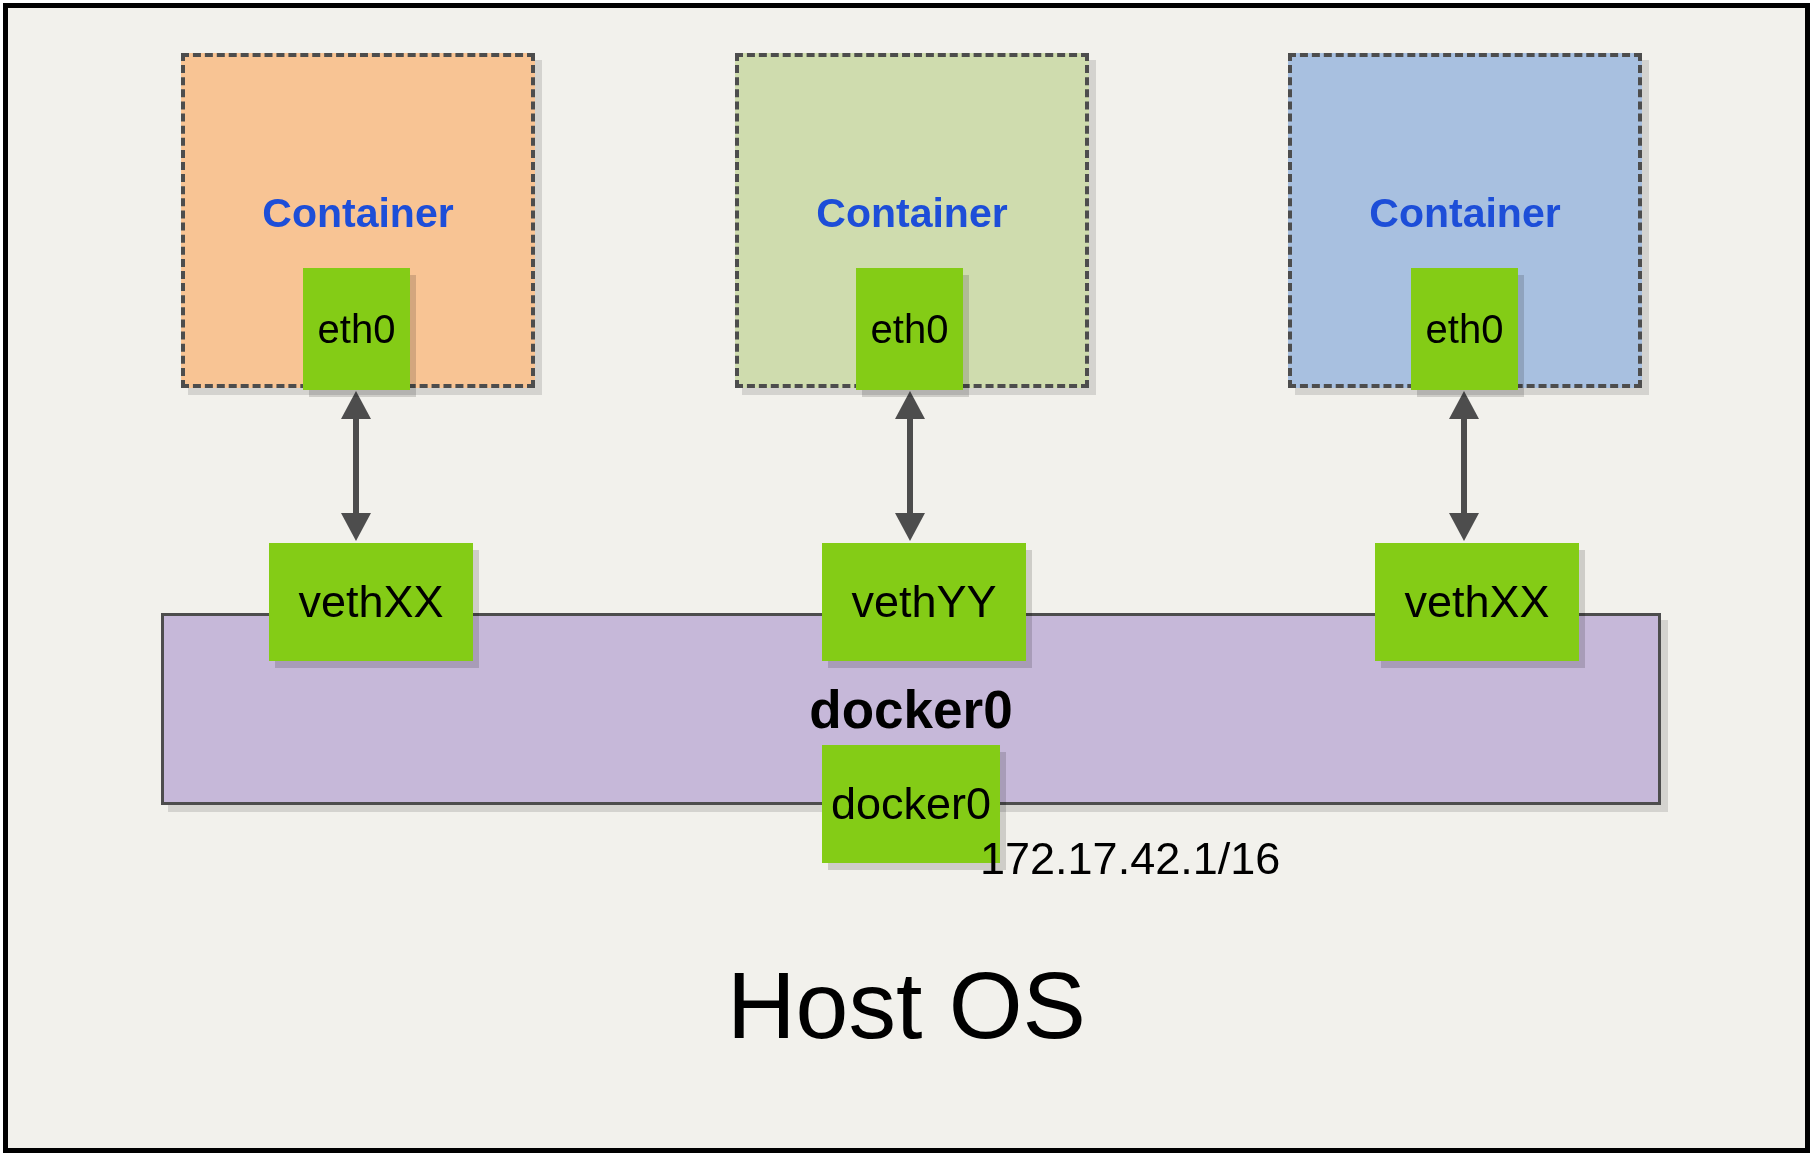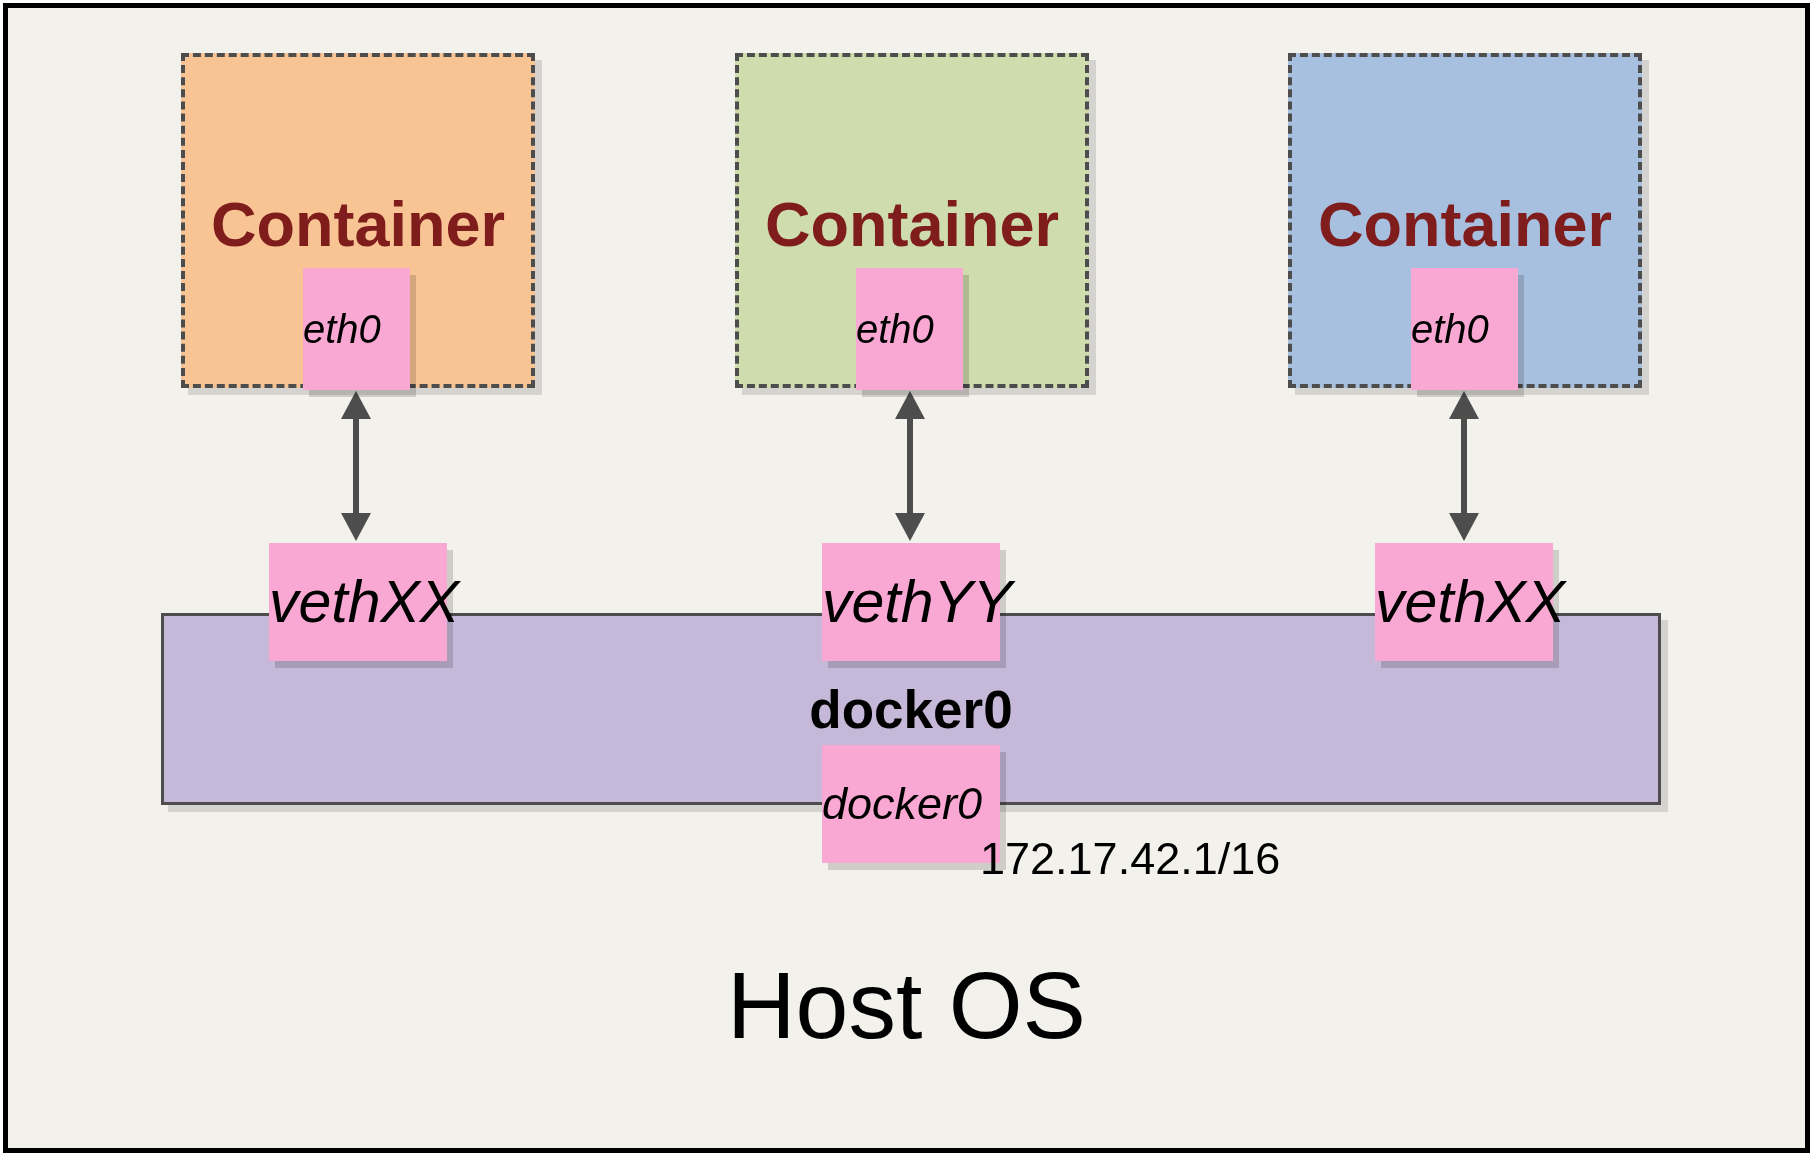--- a/index.html
+++ b/index.html
@@ -21,42 +21,41 @@
     position:absolute;
     top:53px;width:354px;height:335px;
     border:4px dashed #4d4d4d;
     box-sizing:border-box;
     box-shadow:7px 7px 0 rgba(0,0,0,0.12);
   }
   .cbox .clabel{
     position:absolute;
     left:0;top:136px;width:100%;
     text-align:center;
-    font-size:63px;font-weight:bold;color:#7f1d1d;
+    font-size:41px;font-weight:bold;color:#1d4ed8;
     line-height:1;
     letter-spacing:0px;
   }
   
   .ybox{
     position:absolute;
-    background:#f9a8d4;
+    background:#84cc16;
     box-shadow:6px 7px 0 rgba(0,0,0,0.15);
-    display:flex;align-items:center;
+    display:flex;align-items:center;justify-content:center;
     color:#000;
-    font-style:italic;
   }
   .eth{
     width:107px;height:122px;
     top:268px;
     font-size:40px;
   }
   .veth{
-    width:178px;height:118px;
+    width:204px;height:118px;
     top:543px;
-    font-size:59px;
+    font-size:45px;
   }
   .dockbox{
     width:178px;height:118px;
     left:822px;top:745px;
     font-size:45px;
   }
   
   .arrow{
     position:absolute;
     top:391px;width:36px;height:150px;

